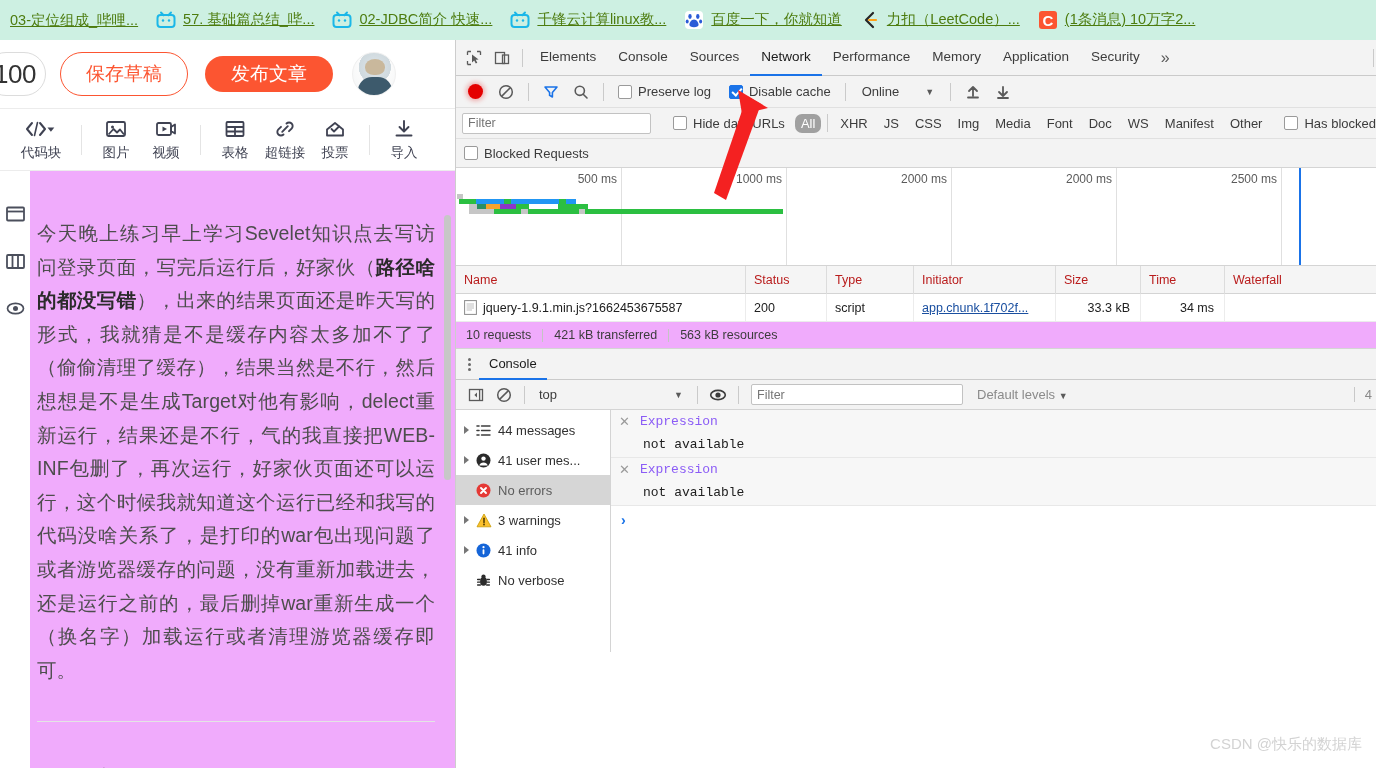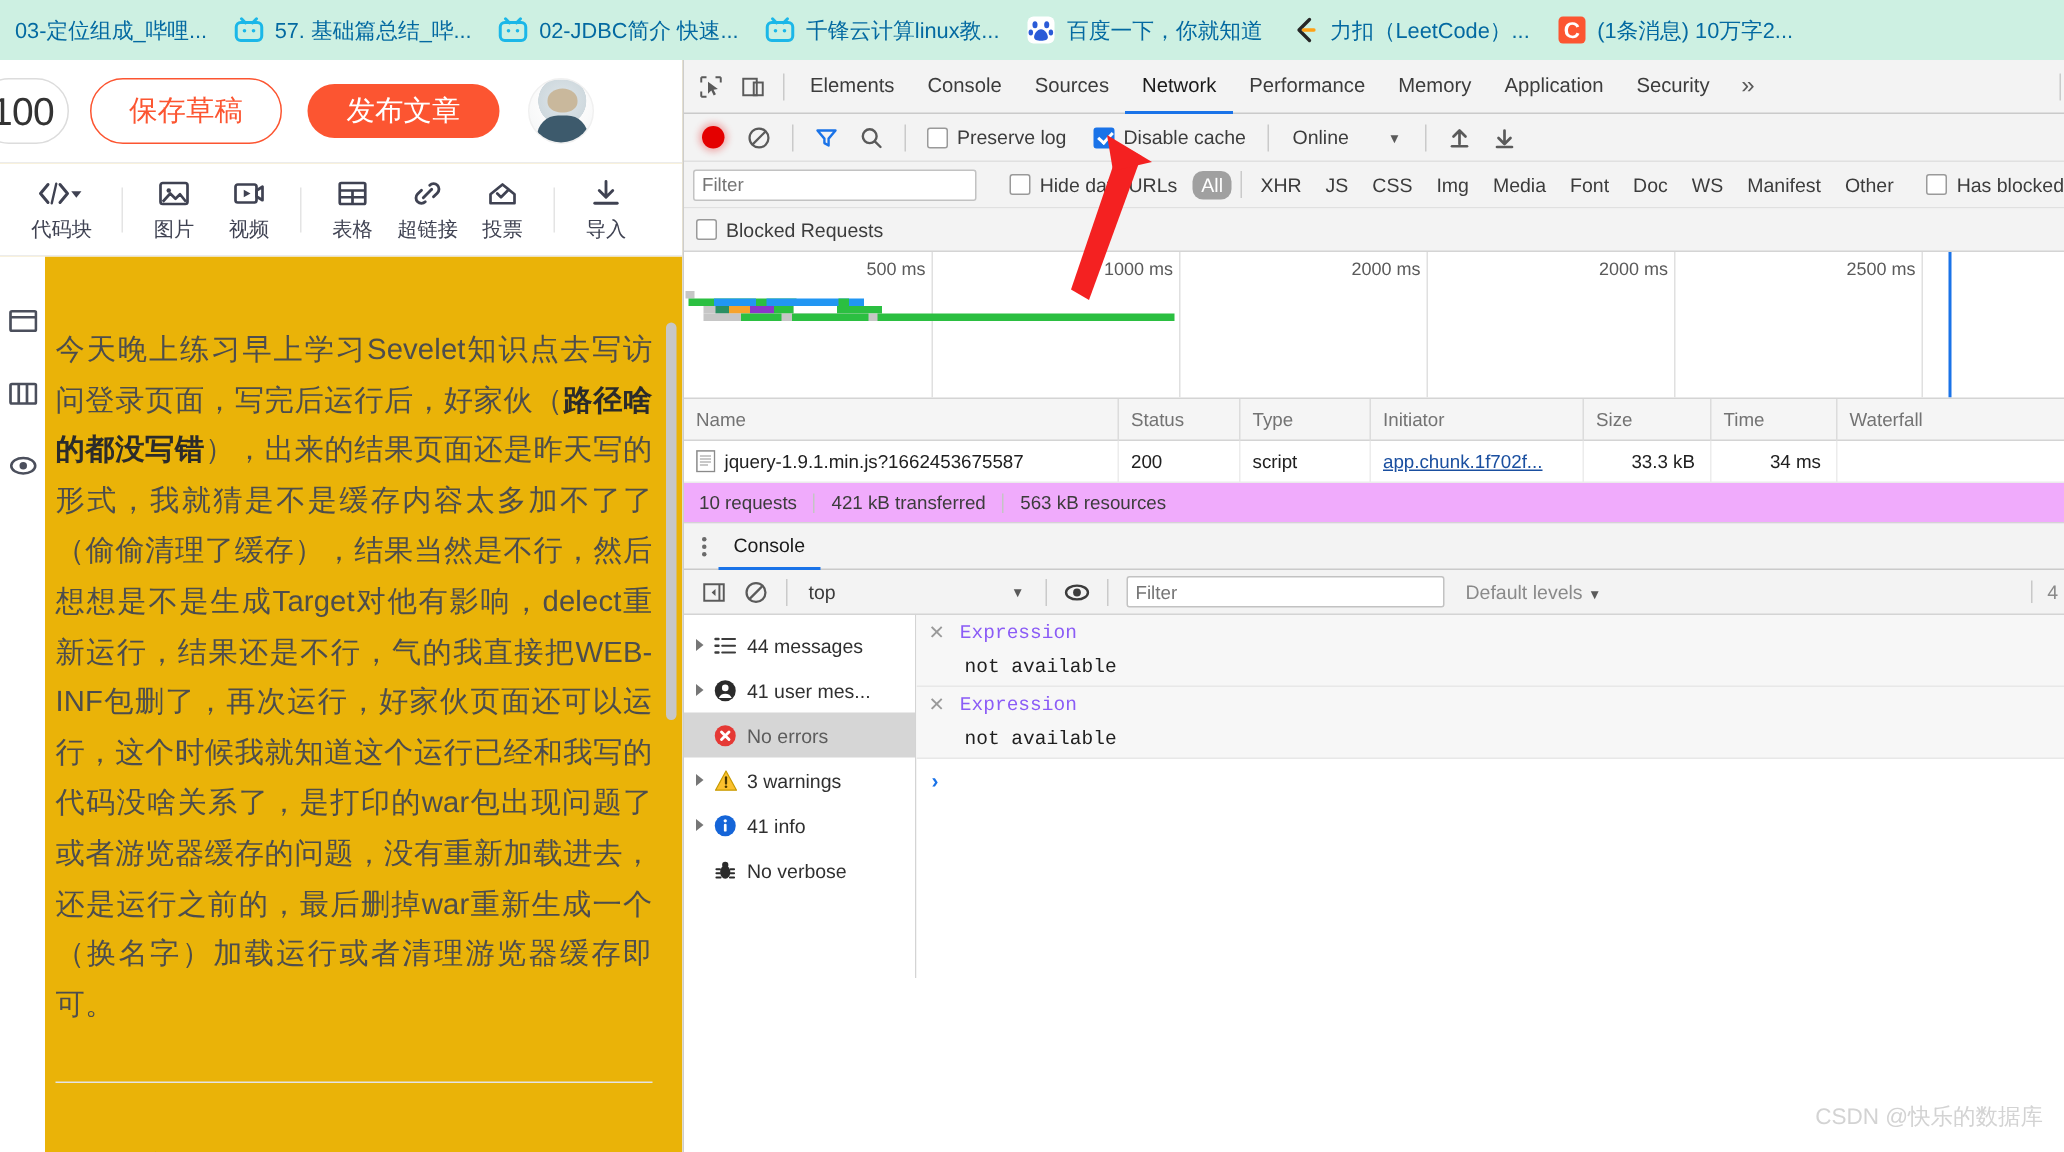--- a/index.html
+++ b/index.html
@@ -14,34 +14,35 @@
   
   .bookmark-bar {
     position: absolute; top: 0; left: 0;
     width: 1376px; height: 40px;
     background: #cdf0e2;
     display: flex; align-items: center;
     padding-left: 6px;
     overflow: hidden;
   }
   .bm {
-    display: flex; align-items: center;
+    display: flex; 
     gap: 7px;
     margin-right: 18px;
     font-size: 14.5px;
-    color: #0369a1;
+    color: #4d7c0f;
     white-space: nowrap;
+    text-decoration: underline;
   }
   .bm-ico { width: 20px; height: 20px; flex: 0 0 20px; display: block; }
 
   
   .editor {
     position: absolute; left: 0; top: 40px;
     width: 455px; height: 728px;
-    background: #eab308;
+    background: #f0abfc;
     overflow: hidden;
   }
   .ed-header {
     position: absolute; top: 0; left: 0;
     width: 455px; height: 69px;
     background: #fff;
     border-bottom: 1px solid #ececec;
     display: flex; align-items: center;
   }
   .wordcount {
@@ -275,21 +276,21 @@
     font-size: 12px; color: #5a5a5a; white-space: nowrap;
   }
   .ov-bar { position: absolute; height: 5px; }
   .ov-marker { position: absolute; top: 0; bottom: 0; width: 2px; background: #1a73e8; }
 
   .dt-tablehdr {
     height: 28px;
     background: #f5f5f5;
     border-bottom: 1px solid #d4d4d4;
     display: flex; align-items: center;
-    font-size: 12.5px; color: #737373;
+    font-size: 12.5px; color: #b91c1c;
   }
   .th { padding-left: 8px; border-right: 1px solid #dcdcdc; height: 28px; display: flex; align-items: center; cursor: pointer; }
   .dt-row {
     height: 28px;
     border-bottom: 1px solid #ececec;
     display: flex; align-items: center;
     font-size: 12.5px; color: #202020;
   }
   .td { padding-left: 8px; height: 28px; display: flex; align-items: center; border-right: 1px solid #ececec; overflow: hidden; white-space: nowrap; }
   .td.num { justify-content: flex-end; padding-right: 10px; }

